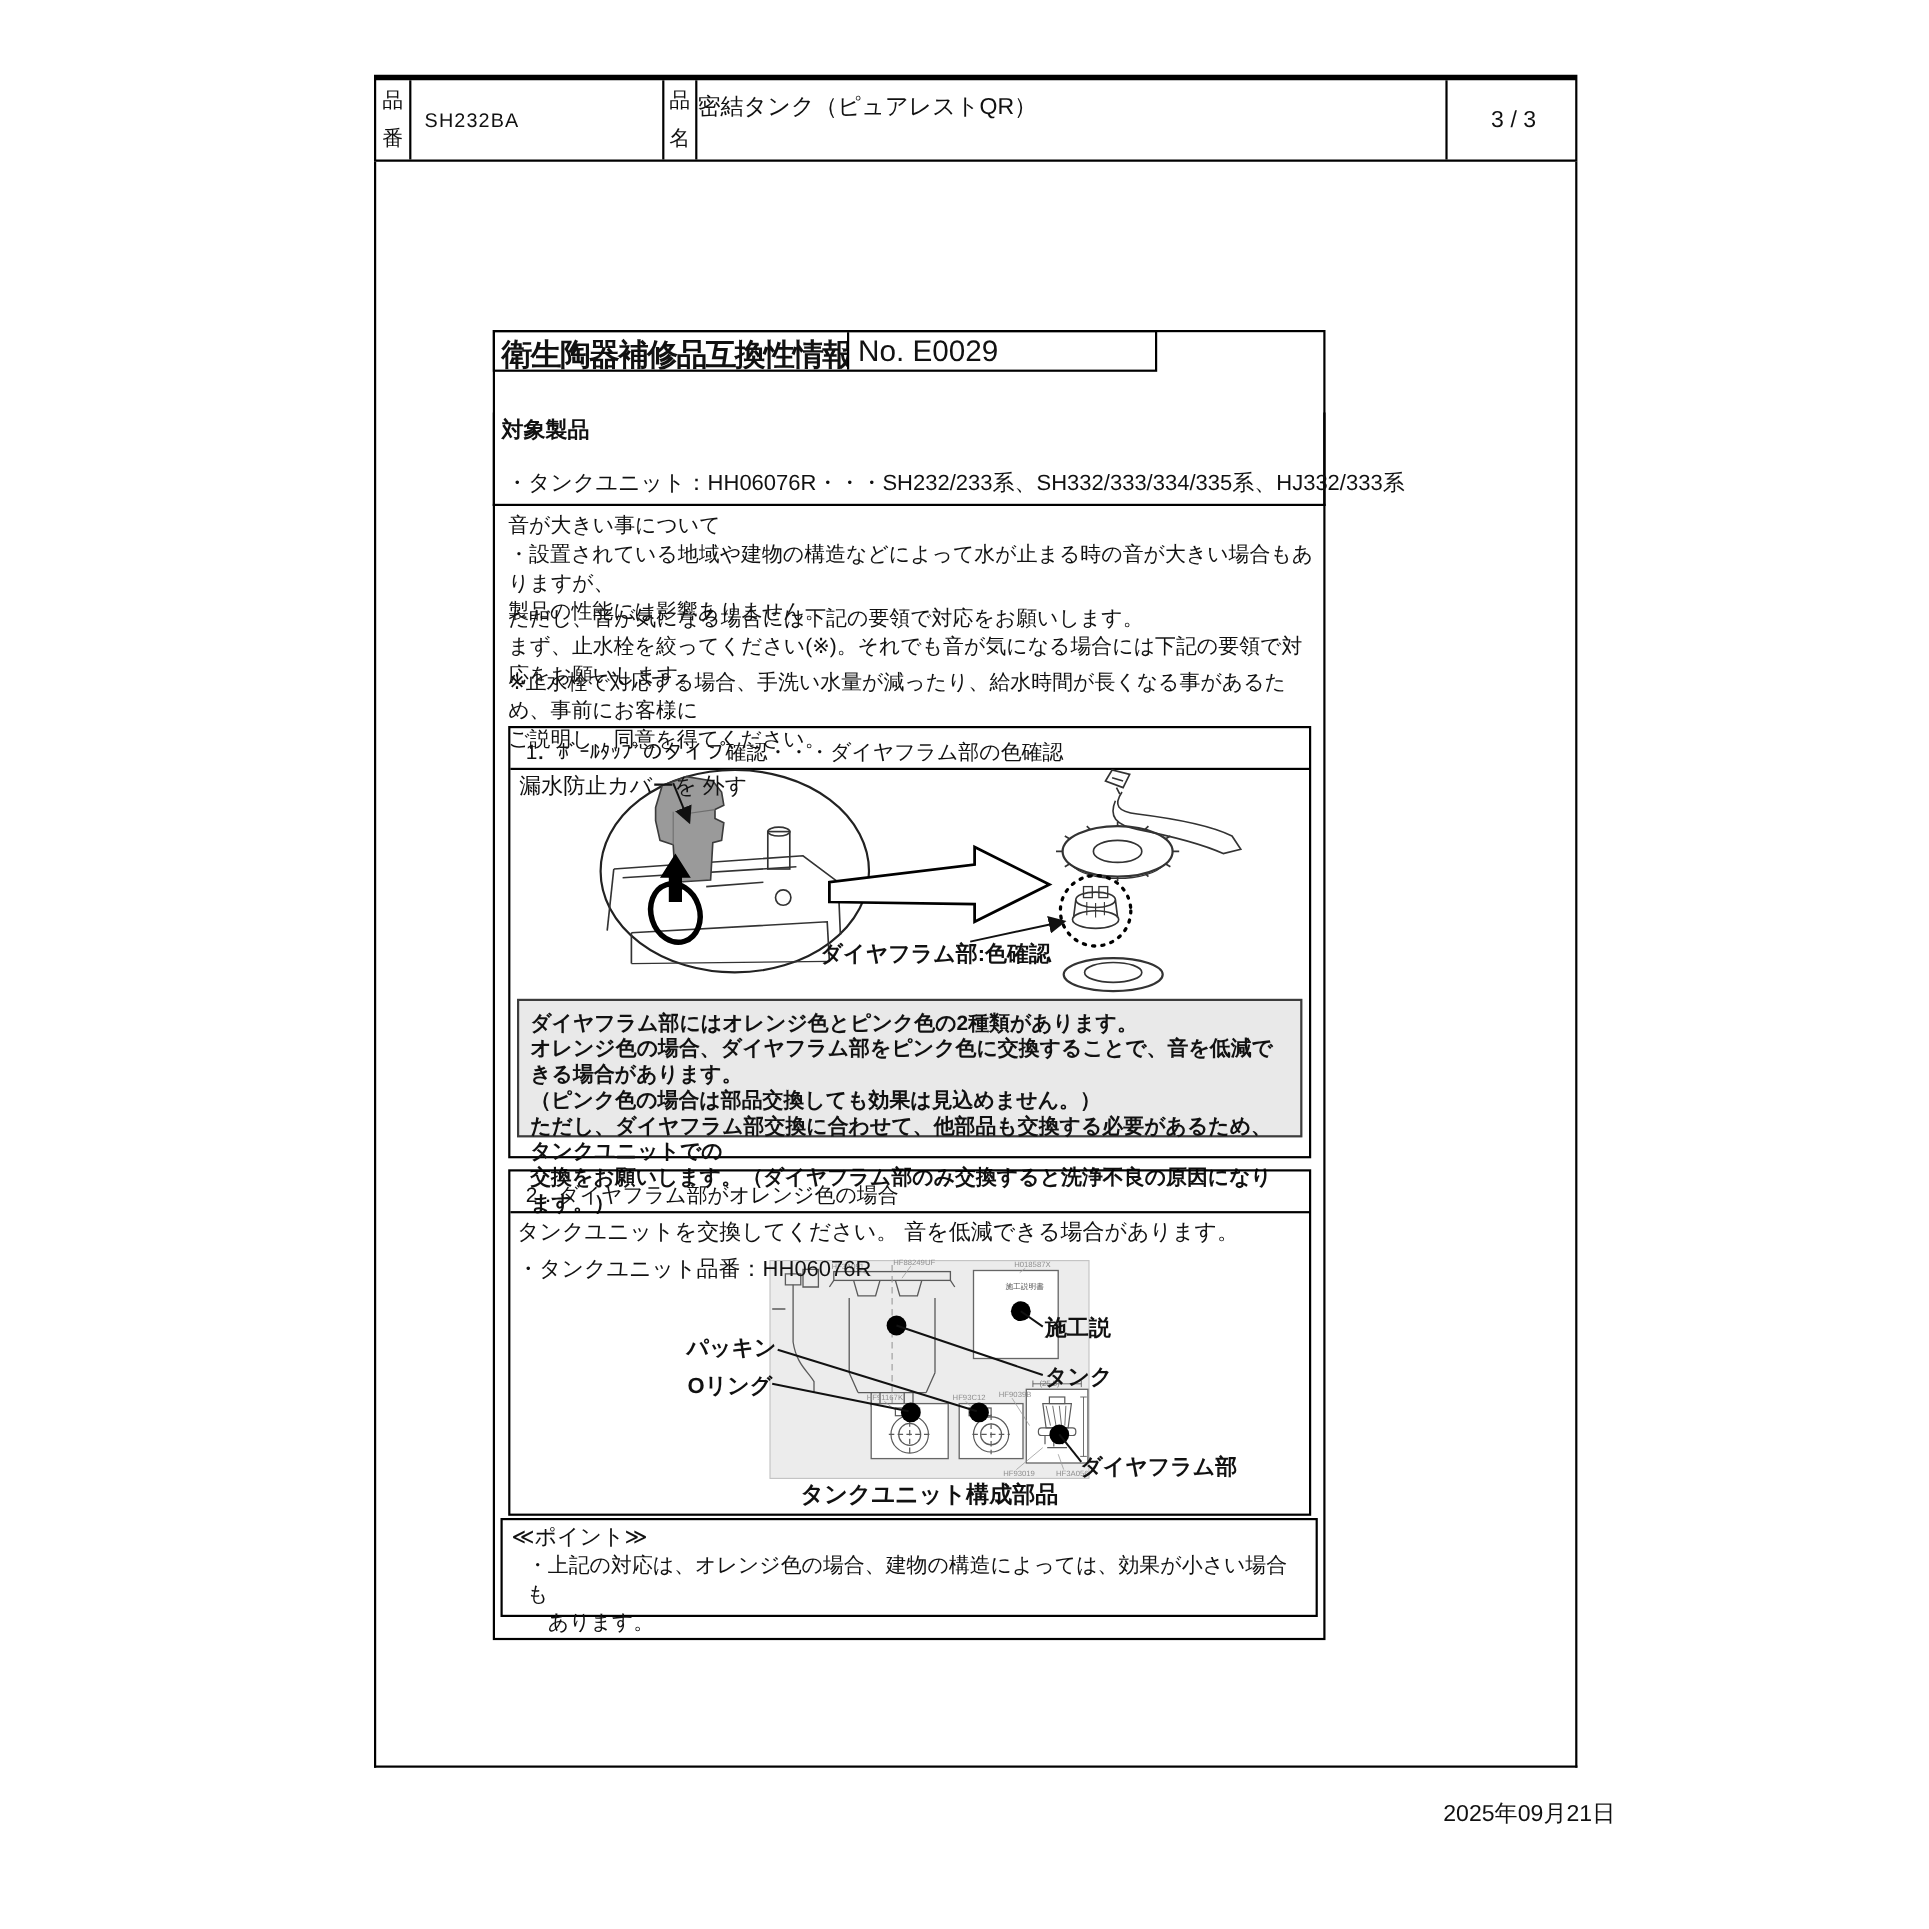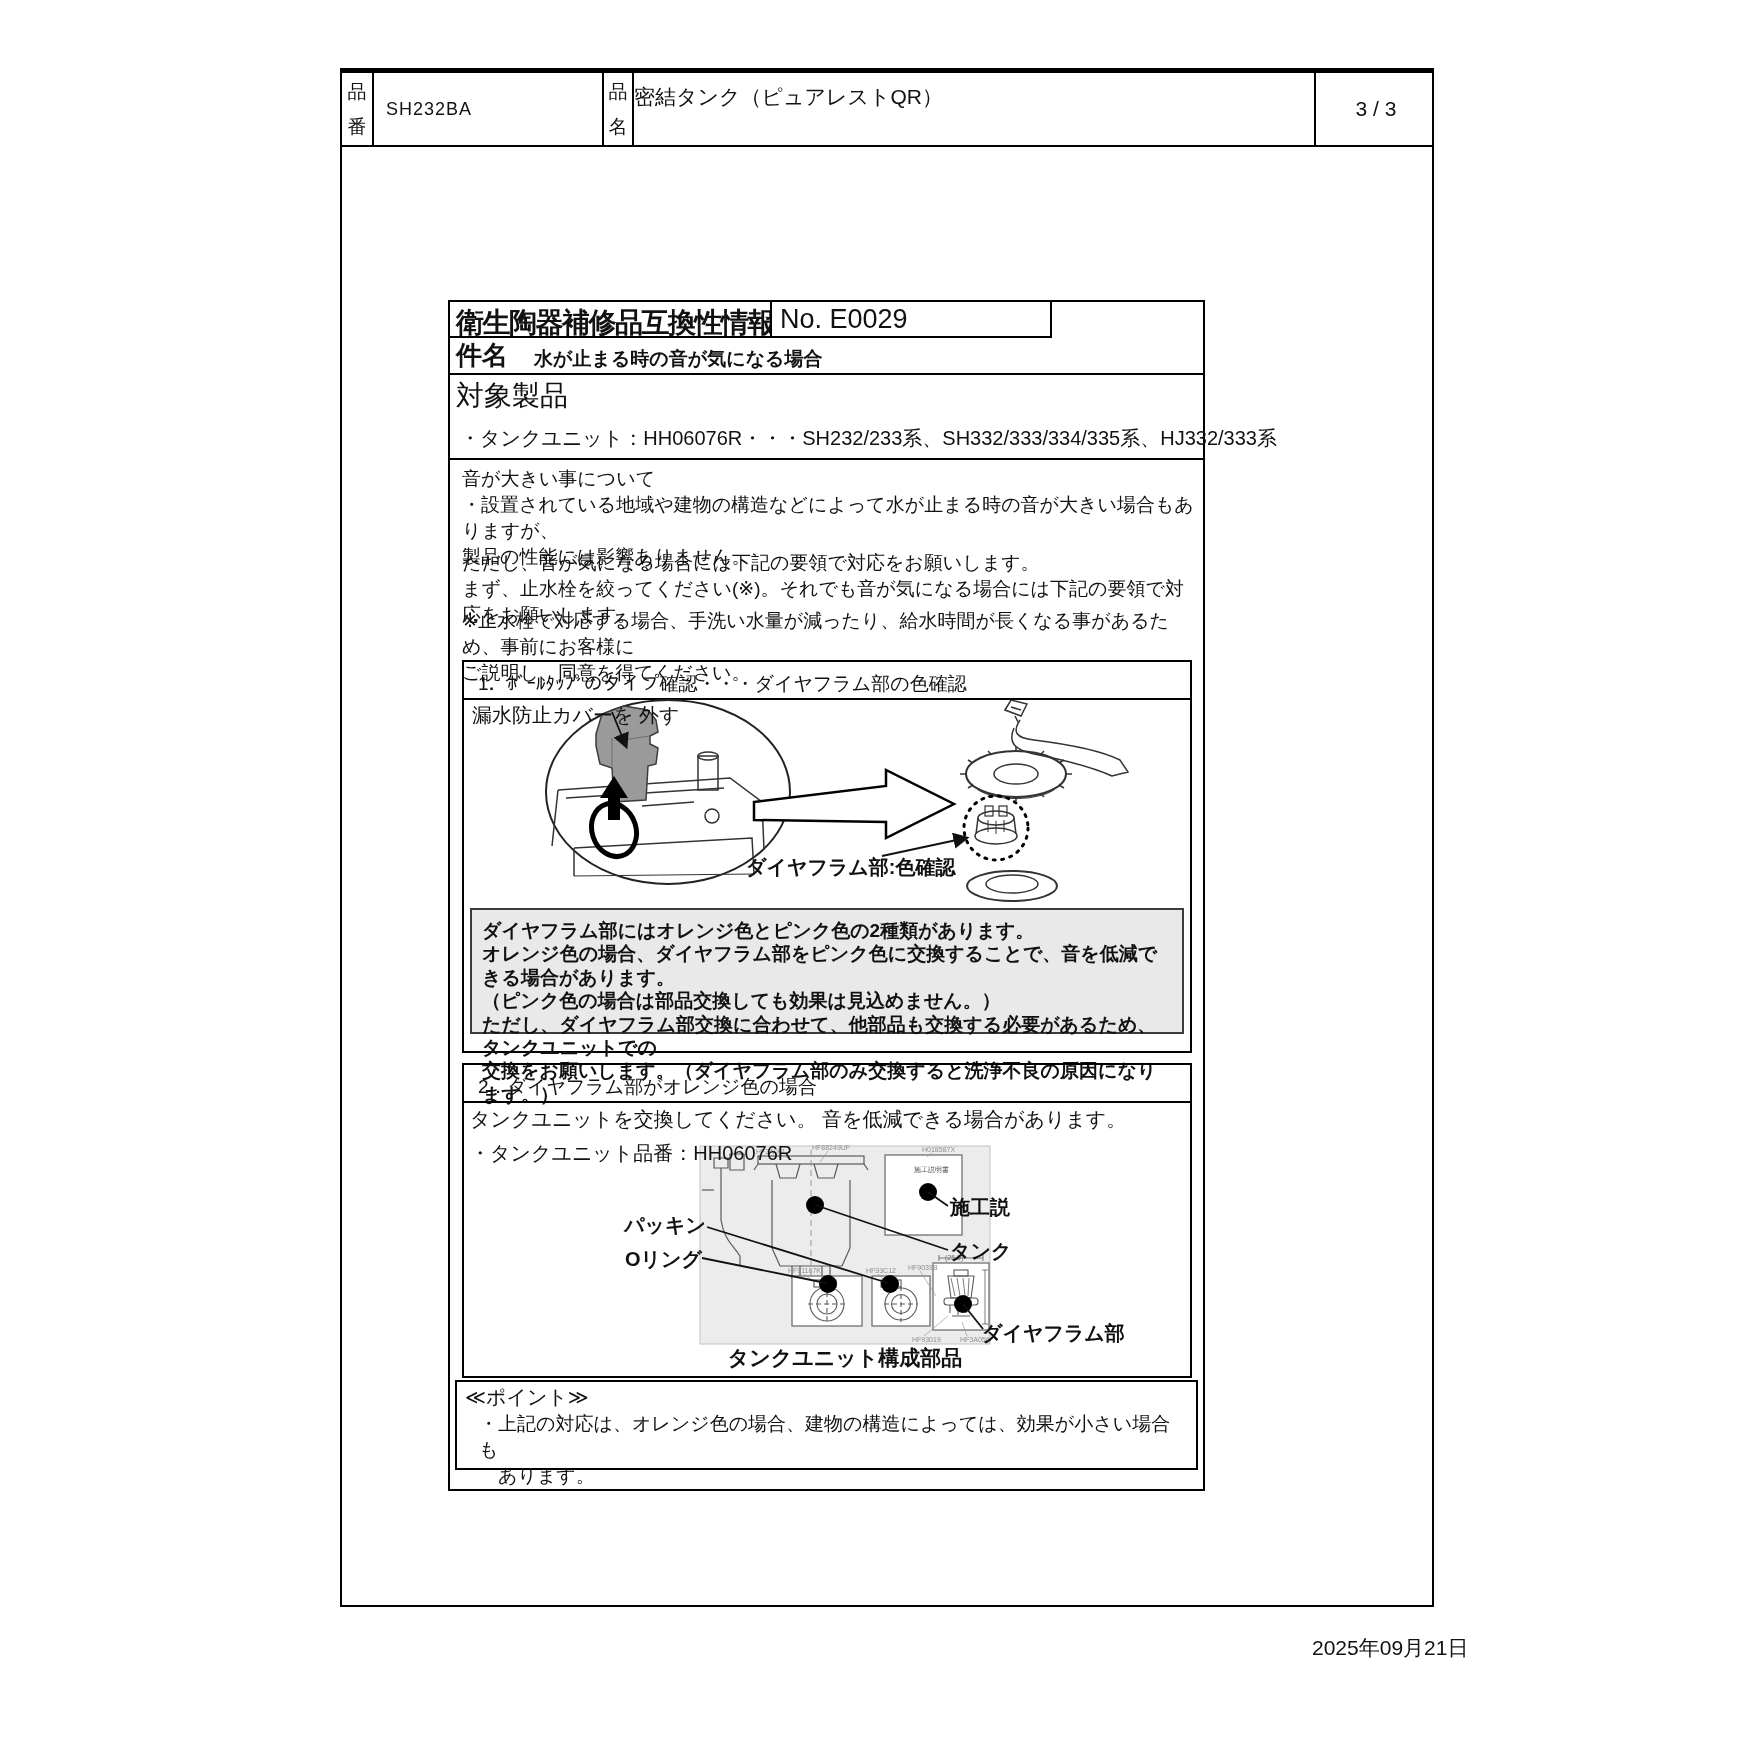--- a/index.html
+++ b/index.html
@@ -28,21 +28,21 @@
   .trow .tt{font-size:28px;font-weight:bold;letter-spacing:-1.5px;padding:2px 0 0 6px;border-right:2px solid #000;white-space:nowrap;overflow:hidden;}
   .trow .tn{font-size:27px;padding:2px 0 0 8px;white-space:nowrap;}
 
   .srow{left:448px;top:338px;width:757px;height:37px;border-left:2px solid #000;border-right:2px solid #000;
         border-bottom:2px solid #000;box-sizing:border-box;display:flex;align-items:center;}
   .srow .sl{font-size:26px;font-weight:bold;padding-left:6px;}
   .srow .st{font-size:19px;font-weight:bold;margin-left:26px;padding-top:6px;}
 
   .tsec{left:448px;top:375px;width:757px;height:85px;border-left:2px solid #000;border-right:2px solid #000;
         border-bottom:2px solid #000;box-sizing:border-box;}
-  .tsec .th{font-size:28px;font-weight:normal;padding:2px 0 0 6px;}
+  .tsec .th{font-size:20px;font-weight:bold;padding:2px 0 0 6px;}
   .tline{left:460px;top:425px;font-size:20px;white-space:nowrap;}
 
   .body19{font-size:19px;line-height:26px;}
 
   .secbox{border:2px solid #000;box-sizing:border-box;}
   .sechead{border-bottom:2px solid #000;box-sizing:border-box;font-size:19px;padding:9px 0 4px 14px;height:38px;}
 
   .notice{background:#e9e9e9;border:2px solid #3c3c3c;box-sizing:border-box;
           font-size:19px;font-weight:bold;line-height:23.4px;padding:9px 10px;}
 
@@ -82,24 +82,20 @@
 
   <div class="abs frame"></div>
 
   <div class="abs cbox"></div>
 
   <div class="abs trow">
     <div class="tt">衛生陶器補修品互換性情報</div>
     <div class="tn">No. E0029</div>
   </div>
 
-  <div class="abs srow">
-    <span class="sl">件名</span>
-    <span class="st">水が止まる時の音が気になる場合</span>
-  </div>
 
   <div class="abs tsec">
     <div class="th">対象製品</div>
   </div>
   <div class="abs tline">・タンクユニット：HH06076R・・・SH232/233系、SH332/333/334/335系、HJ332/333系</div>
 
   <div class="abs body19 pre" style="left:462px;top:466px;width:740px;">音が大きい事について
 ・設置されている地域や建物の構造などによって水が止まる時の音が大きい場合もありますが、
 製品の性能には影響ありません。</div>
   <div class="abs body19 pre" style="left:462px;top:550px;width:740px;">ただし、音が気になる場合には下記の要領で対応をお願いします。

